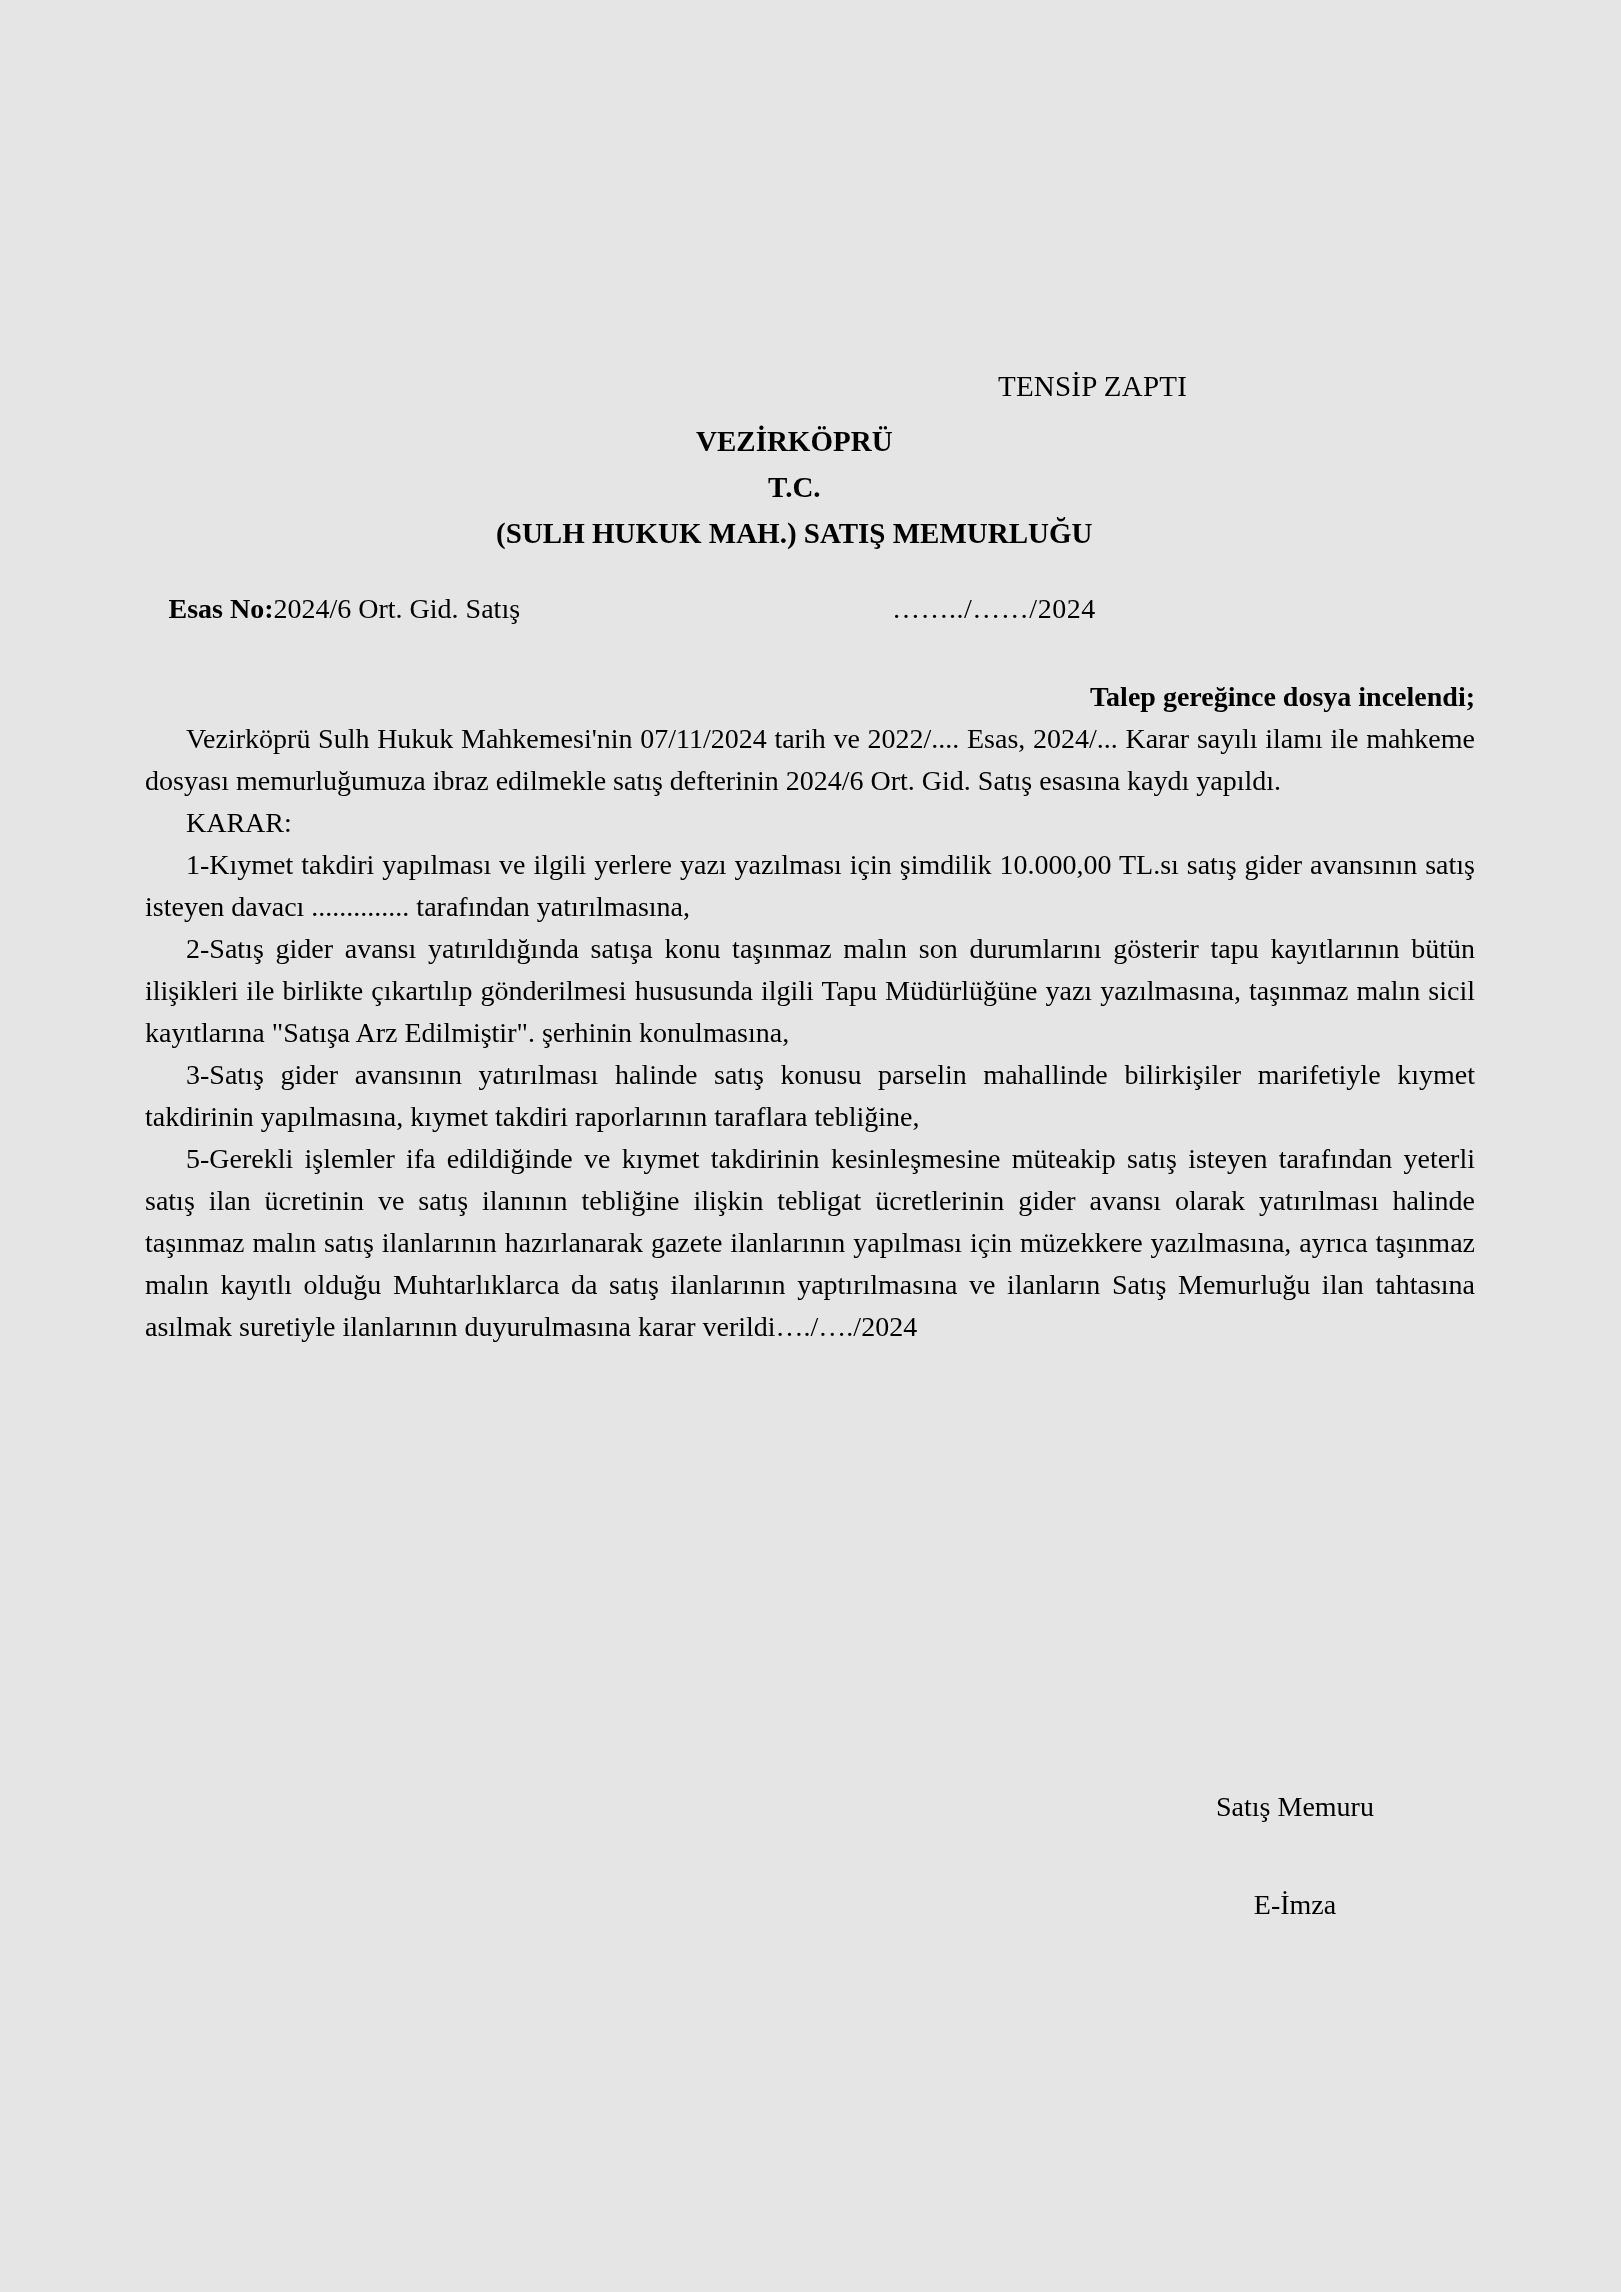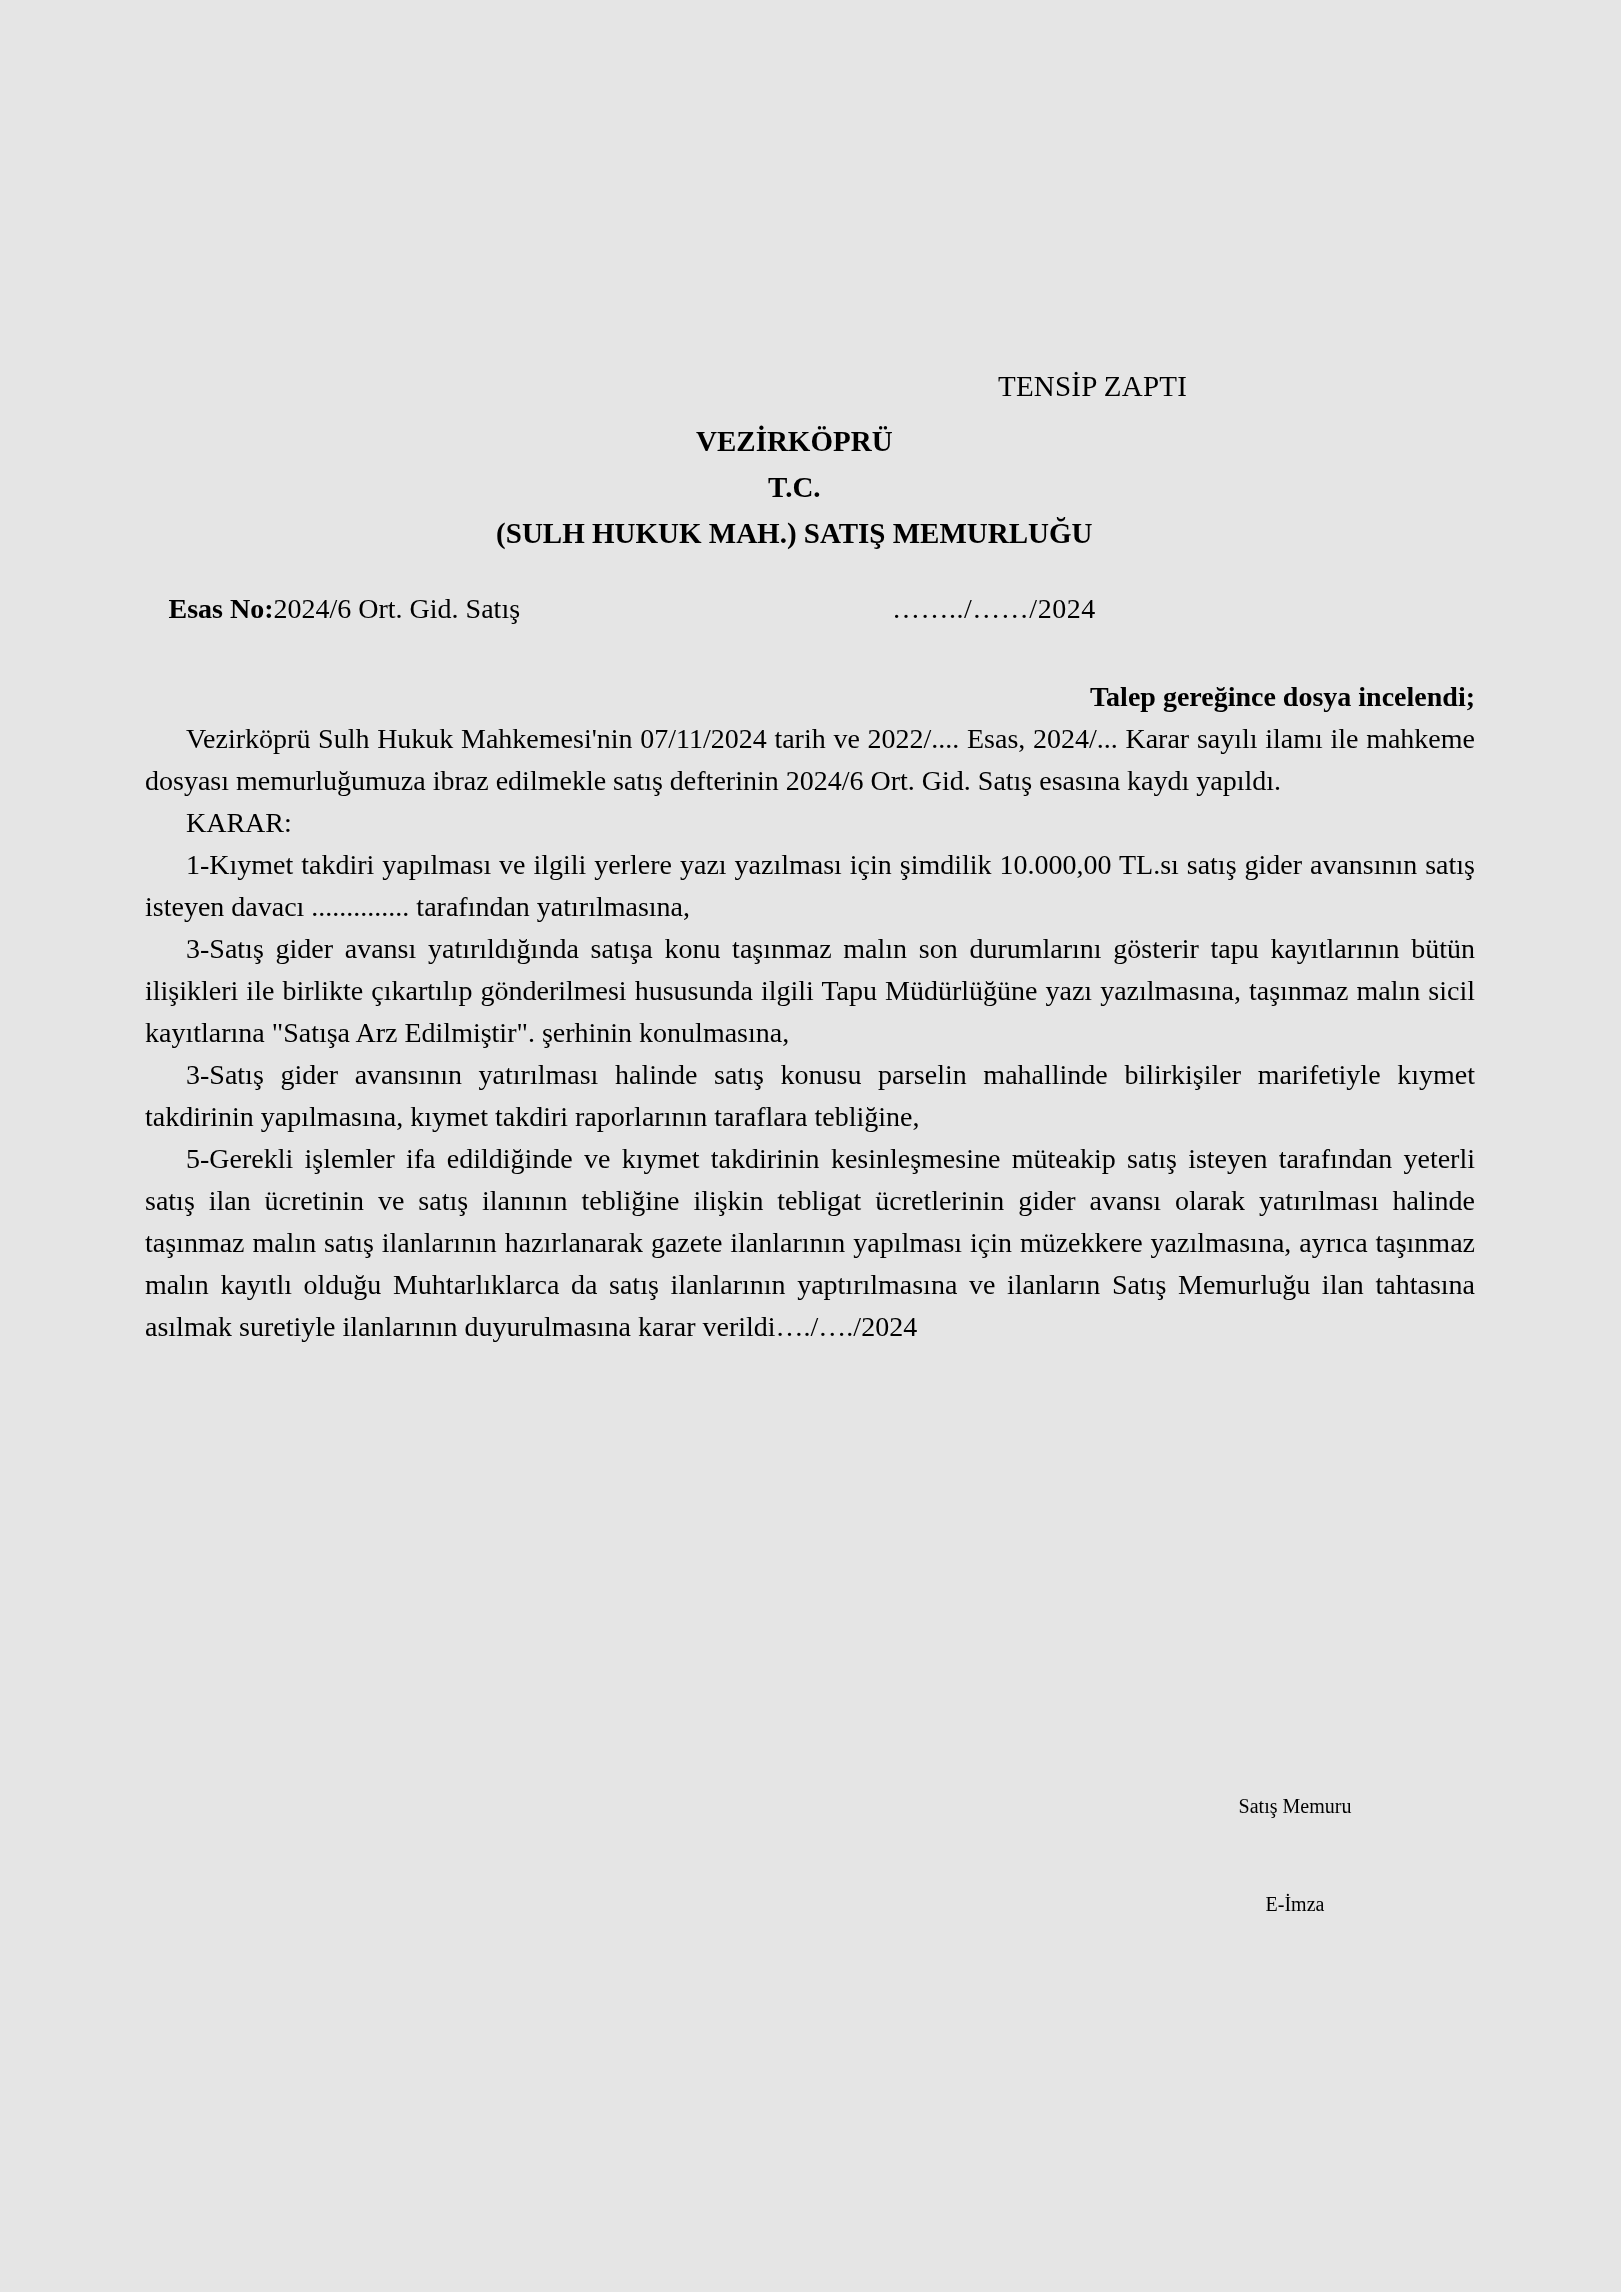--- a/index.html
+++ b/index.html
@@ -97,21 +97,21 @@
     text-indent: 41px;
     text-align: left;
   }
 
   
   .sign-block {
     position: absolute;
     left: 145px;
     top: 1786px;
     width: 1330px;
-    font-size: 20px;
+    font-size: 28px;
     line-height: 41px;
     text-align: center;
   }
   .sign-line {
     transform: translateX(485px);
     white-space: nowrap;
   }
   .sign-spacer { height: 57px; }
   .sign-line.e-imza { transform: translateX(485px); }
 </style>
@@ -135,21 +135,21 @@
   <div class="body-block">
 
     <p class="para lead-bold">Talep gereğince dosya incelendi;</p>
 
     <p class="para ind">Vezirköprü Sulh Hukuk Mahkemesi'nin 07/11/2024 tarih ve 2022/.... Esas, 2024/... Karar sayılı ilamı ile mahkeme dosyası memurluğumuza ibraz edilmekle satış defterinin 2024/6 Ort. Gid. Satış esasına kaydı yapıldı.</p>
 
     <p class="para karar">KARAR:</p>
 
     <p class="para ind">1-Kıymet takdiri yapılması ve ilgili yerlere yazı  yazılması için şimdilik 10.000,00 TL.sı satış gider avansının satış isteyen davacı .............. tarafından yatırılmasına,</p>
 
-    <p class="para ind">3-Satış gider avansı yatırıldığında satışa konu taşınmaz malın son durumlarını gösterir tapu kayıtlarının bütün ilişikleri ile birlikte çıkartılıp gönderilmesi hususunda ilgili Tapu Müdürlüğüne yazı yazılmasına, taşınmaz malın sicil kayıtlarına "Satışa Arz Edilmiştir". şerhinin konulmasına,</p>
+    <p class="para ind">2-Satış gider avansı yatırıldığında satışa konu taşınmaz malın son durumlarını gösterir tapu kayıtlarının bütün ilişikleri ile birlikte çıkartılıp gönderilmesi hususunda ilgili Tapu Müdürlüğüne yazı yazılmasına, taşınmaz malın sicil kayıtlarına "Satışa Arz Edilmiştir". şerhinin konulmasına,</p>
 
     <p class="para ind">3-Satış gider avansının yatırılması halinde satış konusu parselin mahallinde bilirkişiler marifetiyle kıymet takdirinin yapılmasına, kıymet takdiri raporlarının taraflara tebliğine,</p>
 
 
     <p class="para ind">5-Gerekli işlemler ifa edildiğinde ve kıymet takdirinin kesinleşmesine müteakip satış isteyen tarafından yeterli satış ilan ücretinin ve satış ilanının tebliğine ilişkin tebligat ücretlerinin  gider avansı olarak yatırılması halinde taşınmaz malın satış ilanlarının hazırlanarak gazete ilanlarının yapılması için müzekkere yazılmasına, ayrıca taşınmaz malın kayıtlı olduğu Muhtarlıklarca da satış ilanlarının yaptırılmasına ve ilanların Satış Memurluğu ilan tahtasına asılmak suretiyle ilanlarının duyurulmasına karar verildi…./…./2024</p>
 
   </div>
 
   <div class="sign-block">
     <div class="sign-line">Satış Memuru</div>

